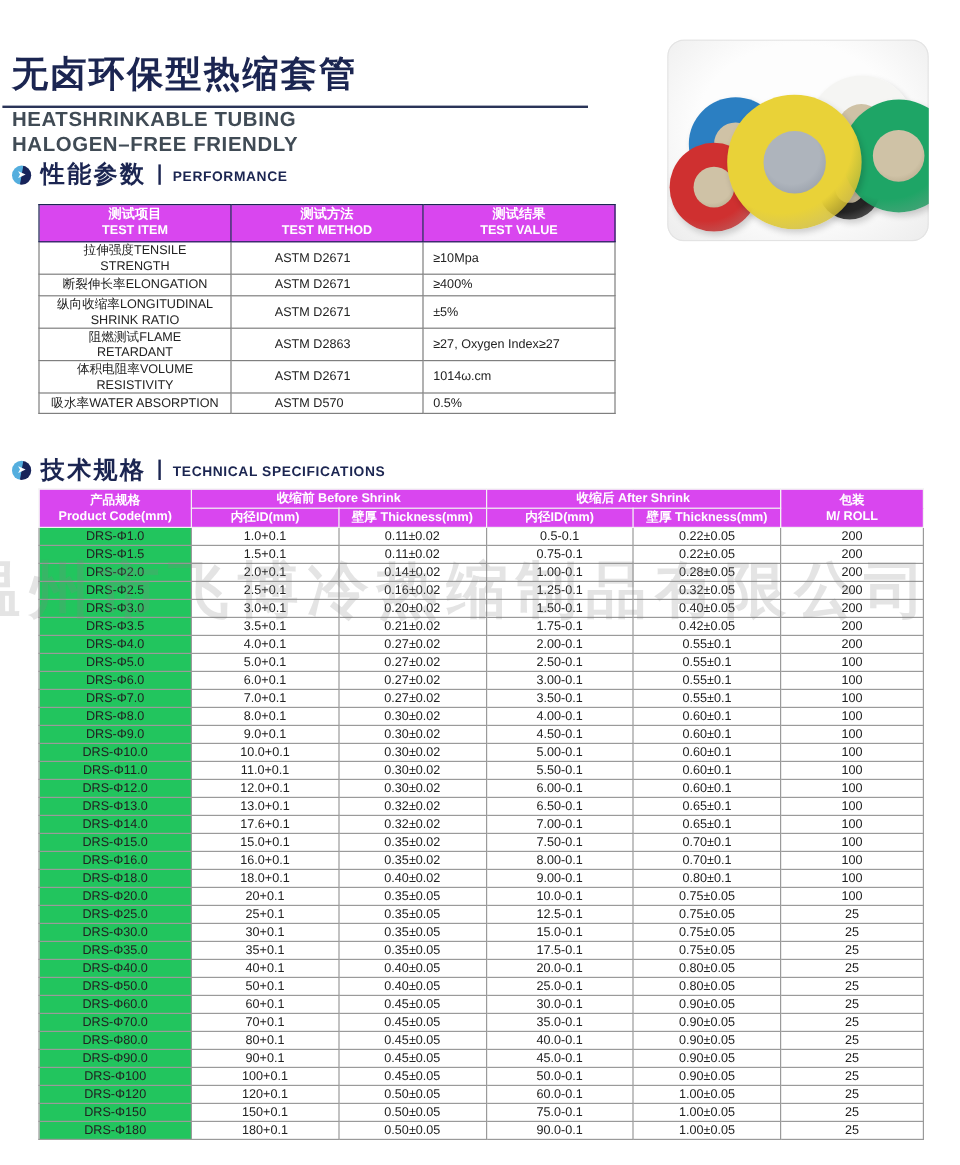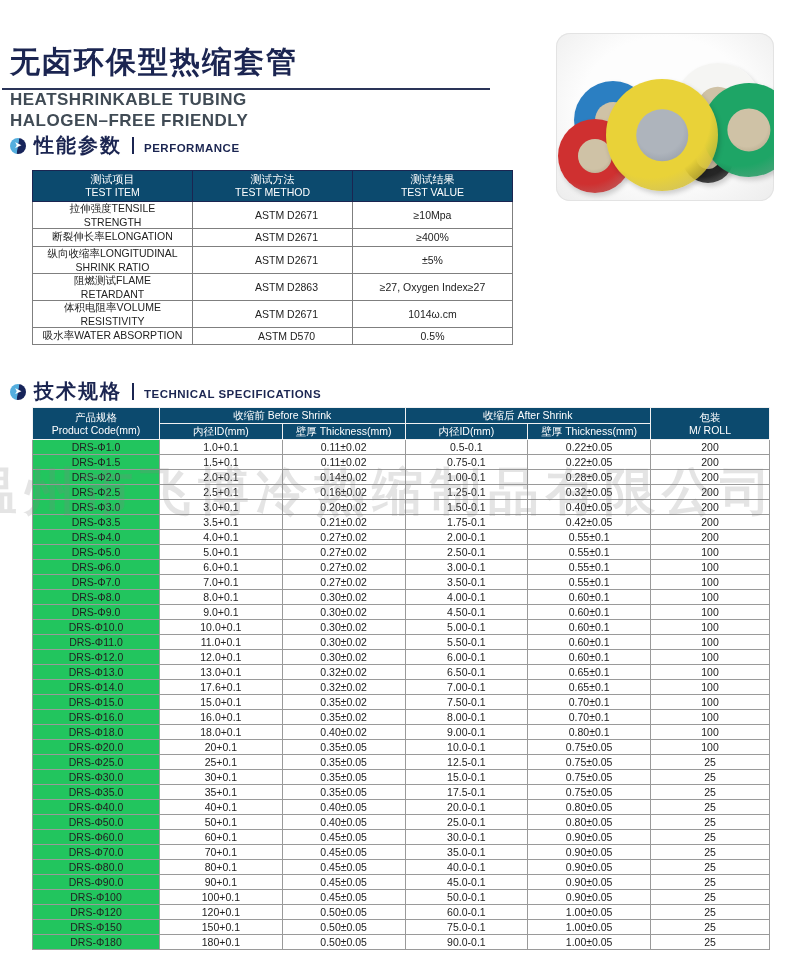--- a/index.html
+++ b/index.html
@@ -35,30 +35,30 @@
   .sec-icon{width:16px;height:16px;border-radius:50%;
             background:linear-gradient(100deg,#54aede 48%,#17245a 52%);
             display:flex;align-items:center;justify-content:center;
             color:#fff;font-size:9px;line-height:1;}
   .sec-zh{font-size:20px;font-weight:bold;color:#1b2551;letter-spacing:2px;}
   .sec-bar{width:2px;height:17px;background:#1b2551;margin:0 2px;}
   .sec-en{font-size:11.5px;font-weight:bold;color:#1b2551;letter-spacing:.5px;padding-top:4px;}
 
   
   table{border-collapse:collapse;position:absolute;table-layout:fixed;}
-  th{background:#0c4a6e;color:#fff;font-weight:normal;}
+  th{background:#d946ef;color:#fff;font-weight:bold;}
 
   
   .perf{left:32px;top:170px;width:481px;}
   .perf th{font-size:11px;line-height:13px;padding:2px 0;border:1px solid #1b2551;}
   .perf th .en{font-size:10.5px;}
   .perf td{border:1px solid #7f7f7f;font-size:10.5px;color:#222;height:16.6px;padding:0 8px;background:#fff;}
   .perf td:nth-child(1){text-align:center;width:204px;}
-  .perf td:nth-child(2){text-align:center;width:124px;padding-left:36px;}
-  .perf td:nth-child(3){text-align:center;width:153px;}
+  .perf td:nth-child(2){text-align:left;width:124px;padding-left:36px;}
+  .perf td:nth-child(3){text-align:left;width:153px;}
 
   
   .tech{left:32px;top:407px;width:738px;}
   .tech th{font-size:10.5px;line-height:13px;border:1px solid #f2f2f2;padding:1px 0;margin-top:24px;}
   .tech td{border:1px solid #9a9a9a;font-size:10.5px;color:#222;height:14px;line-height:14px;
            text-align:center;padding:0;background:#fff;}
   .tech td:first-child{background:#22c55e;}
   .w-code{width:126px;} .w-id{width:124px;} .w-th{width:123px;} .w-roll{width:118px;}
 
   

